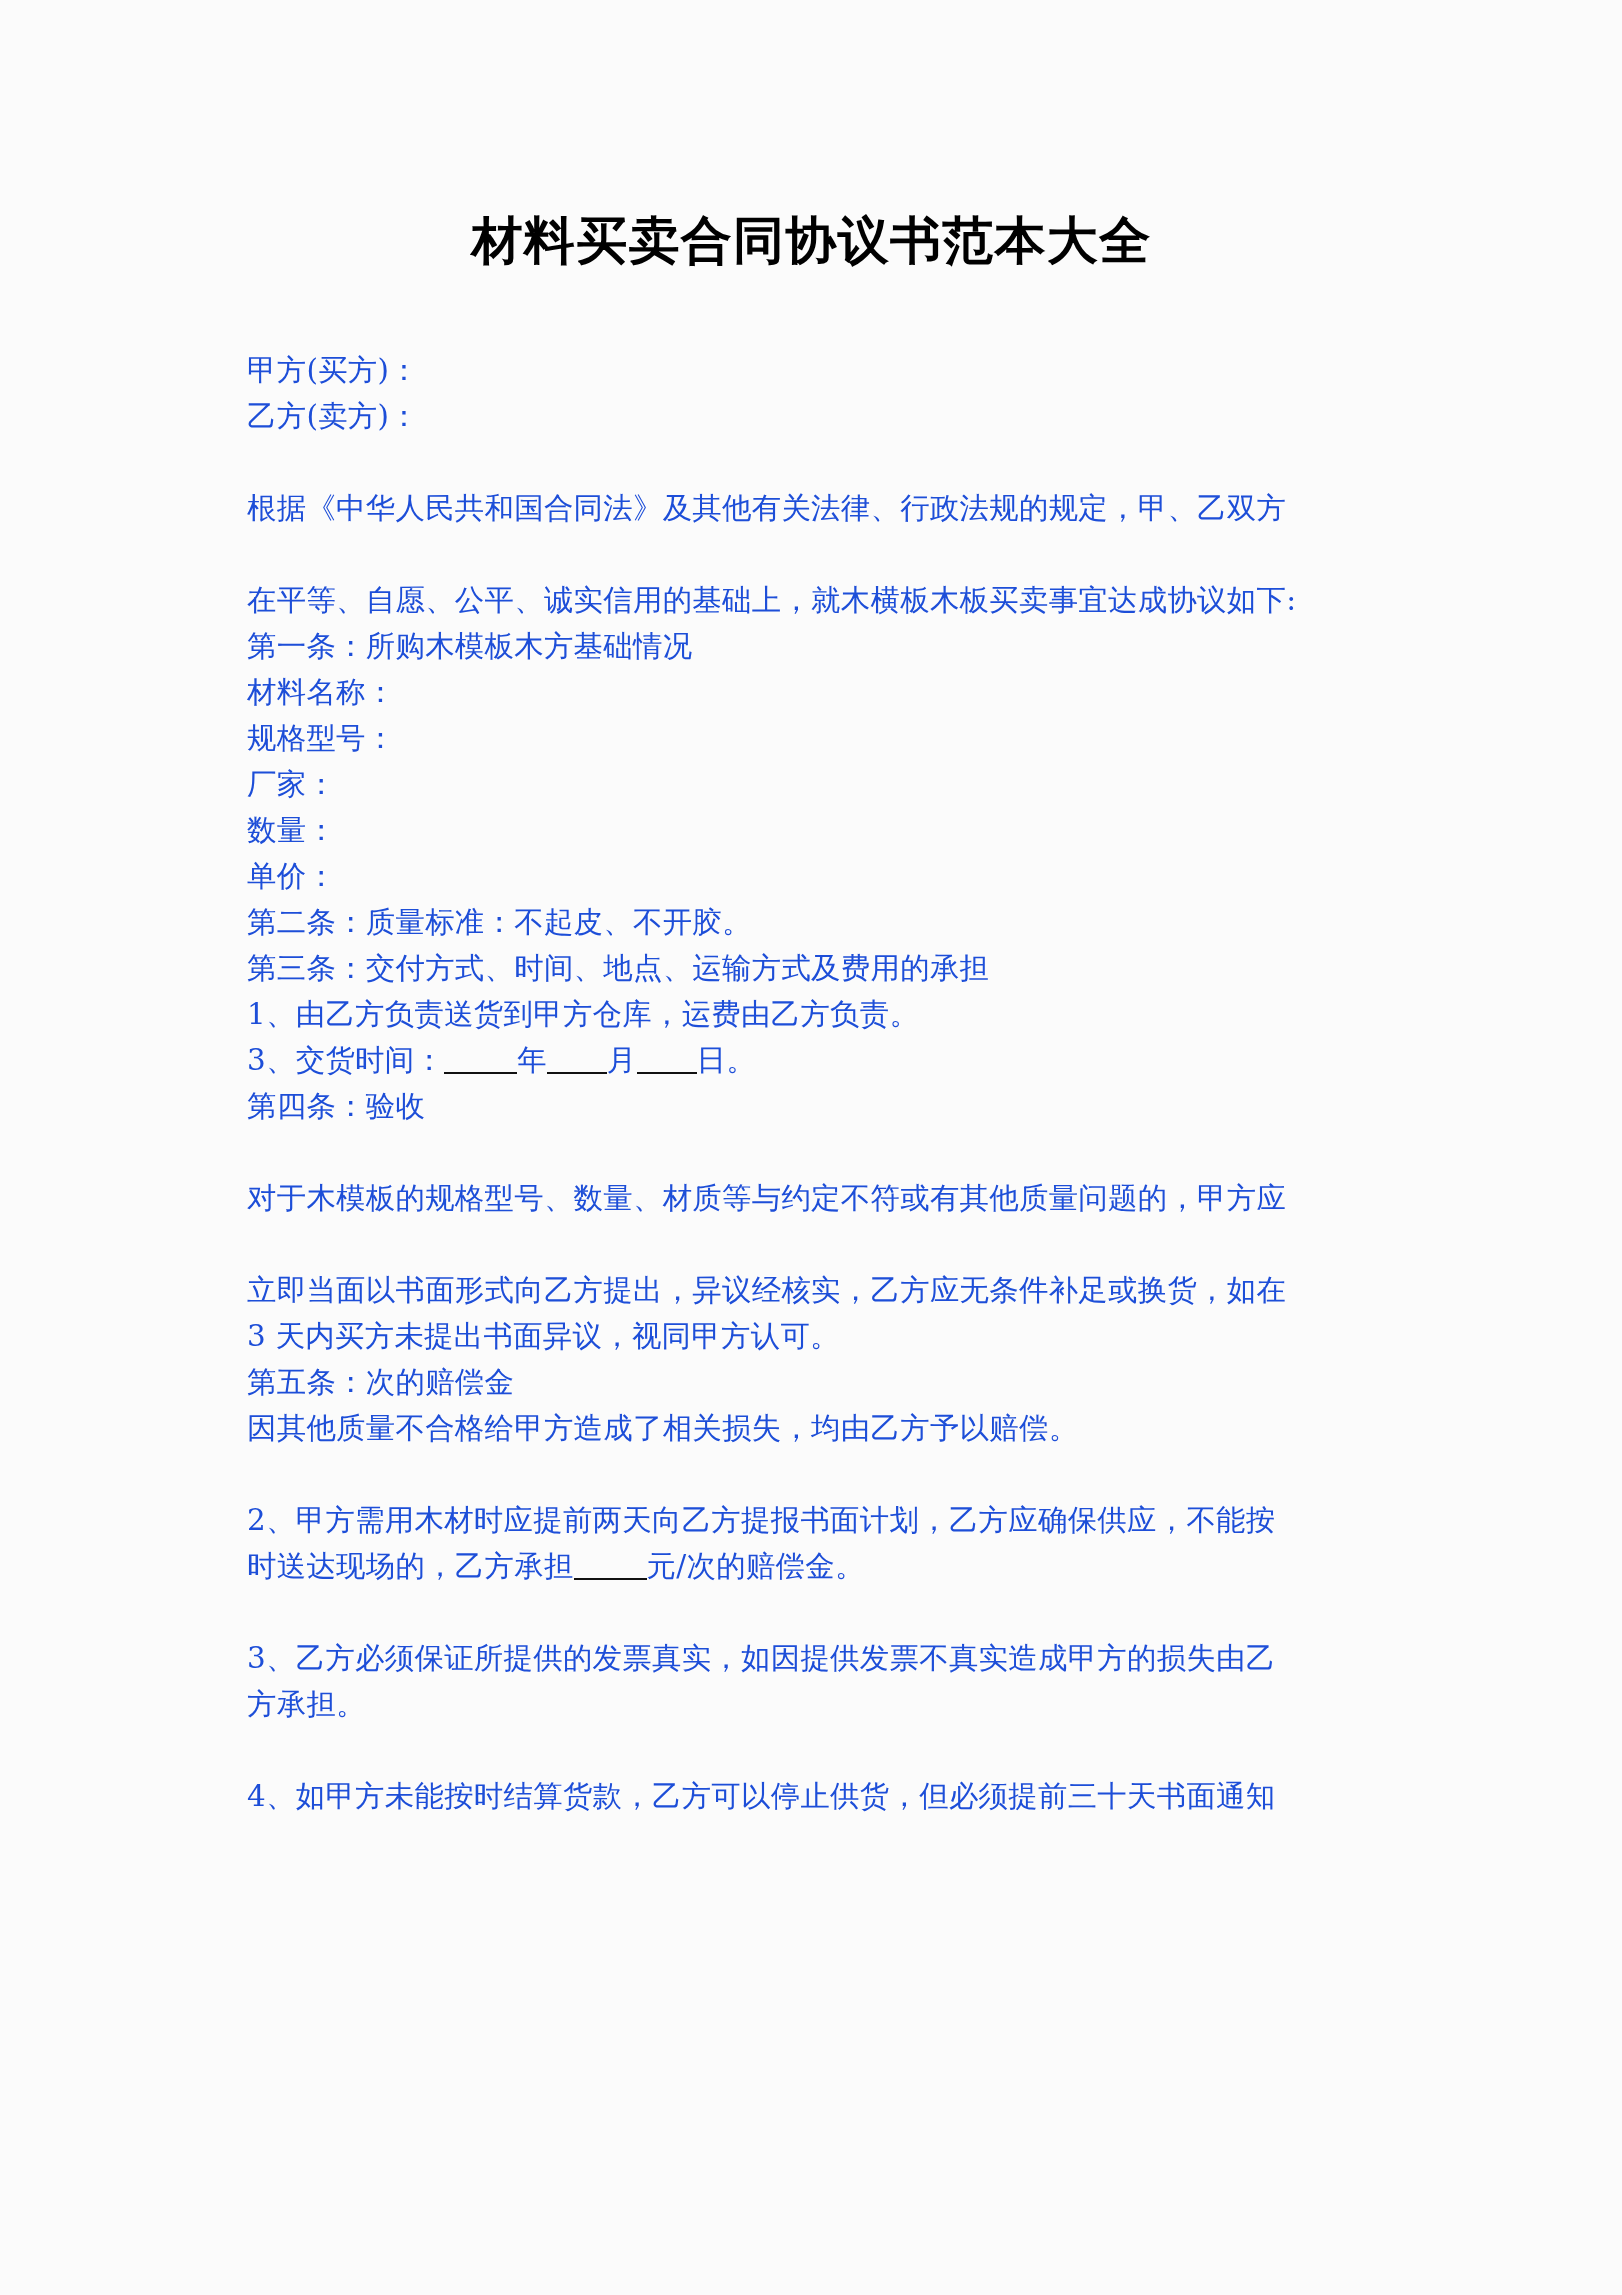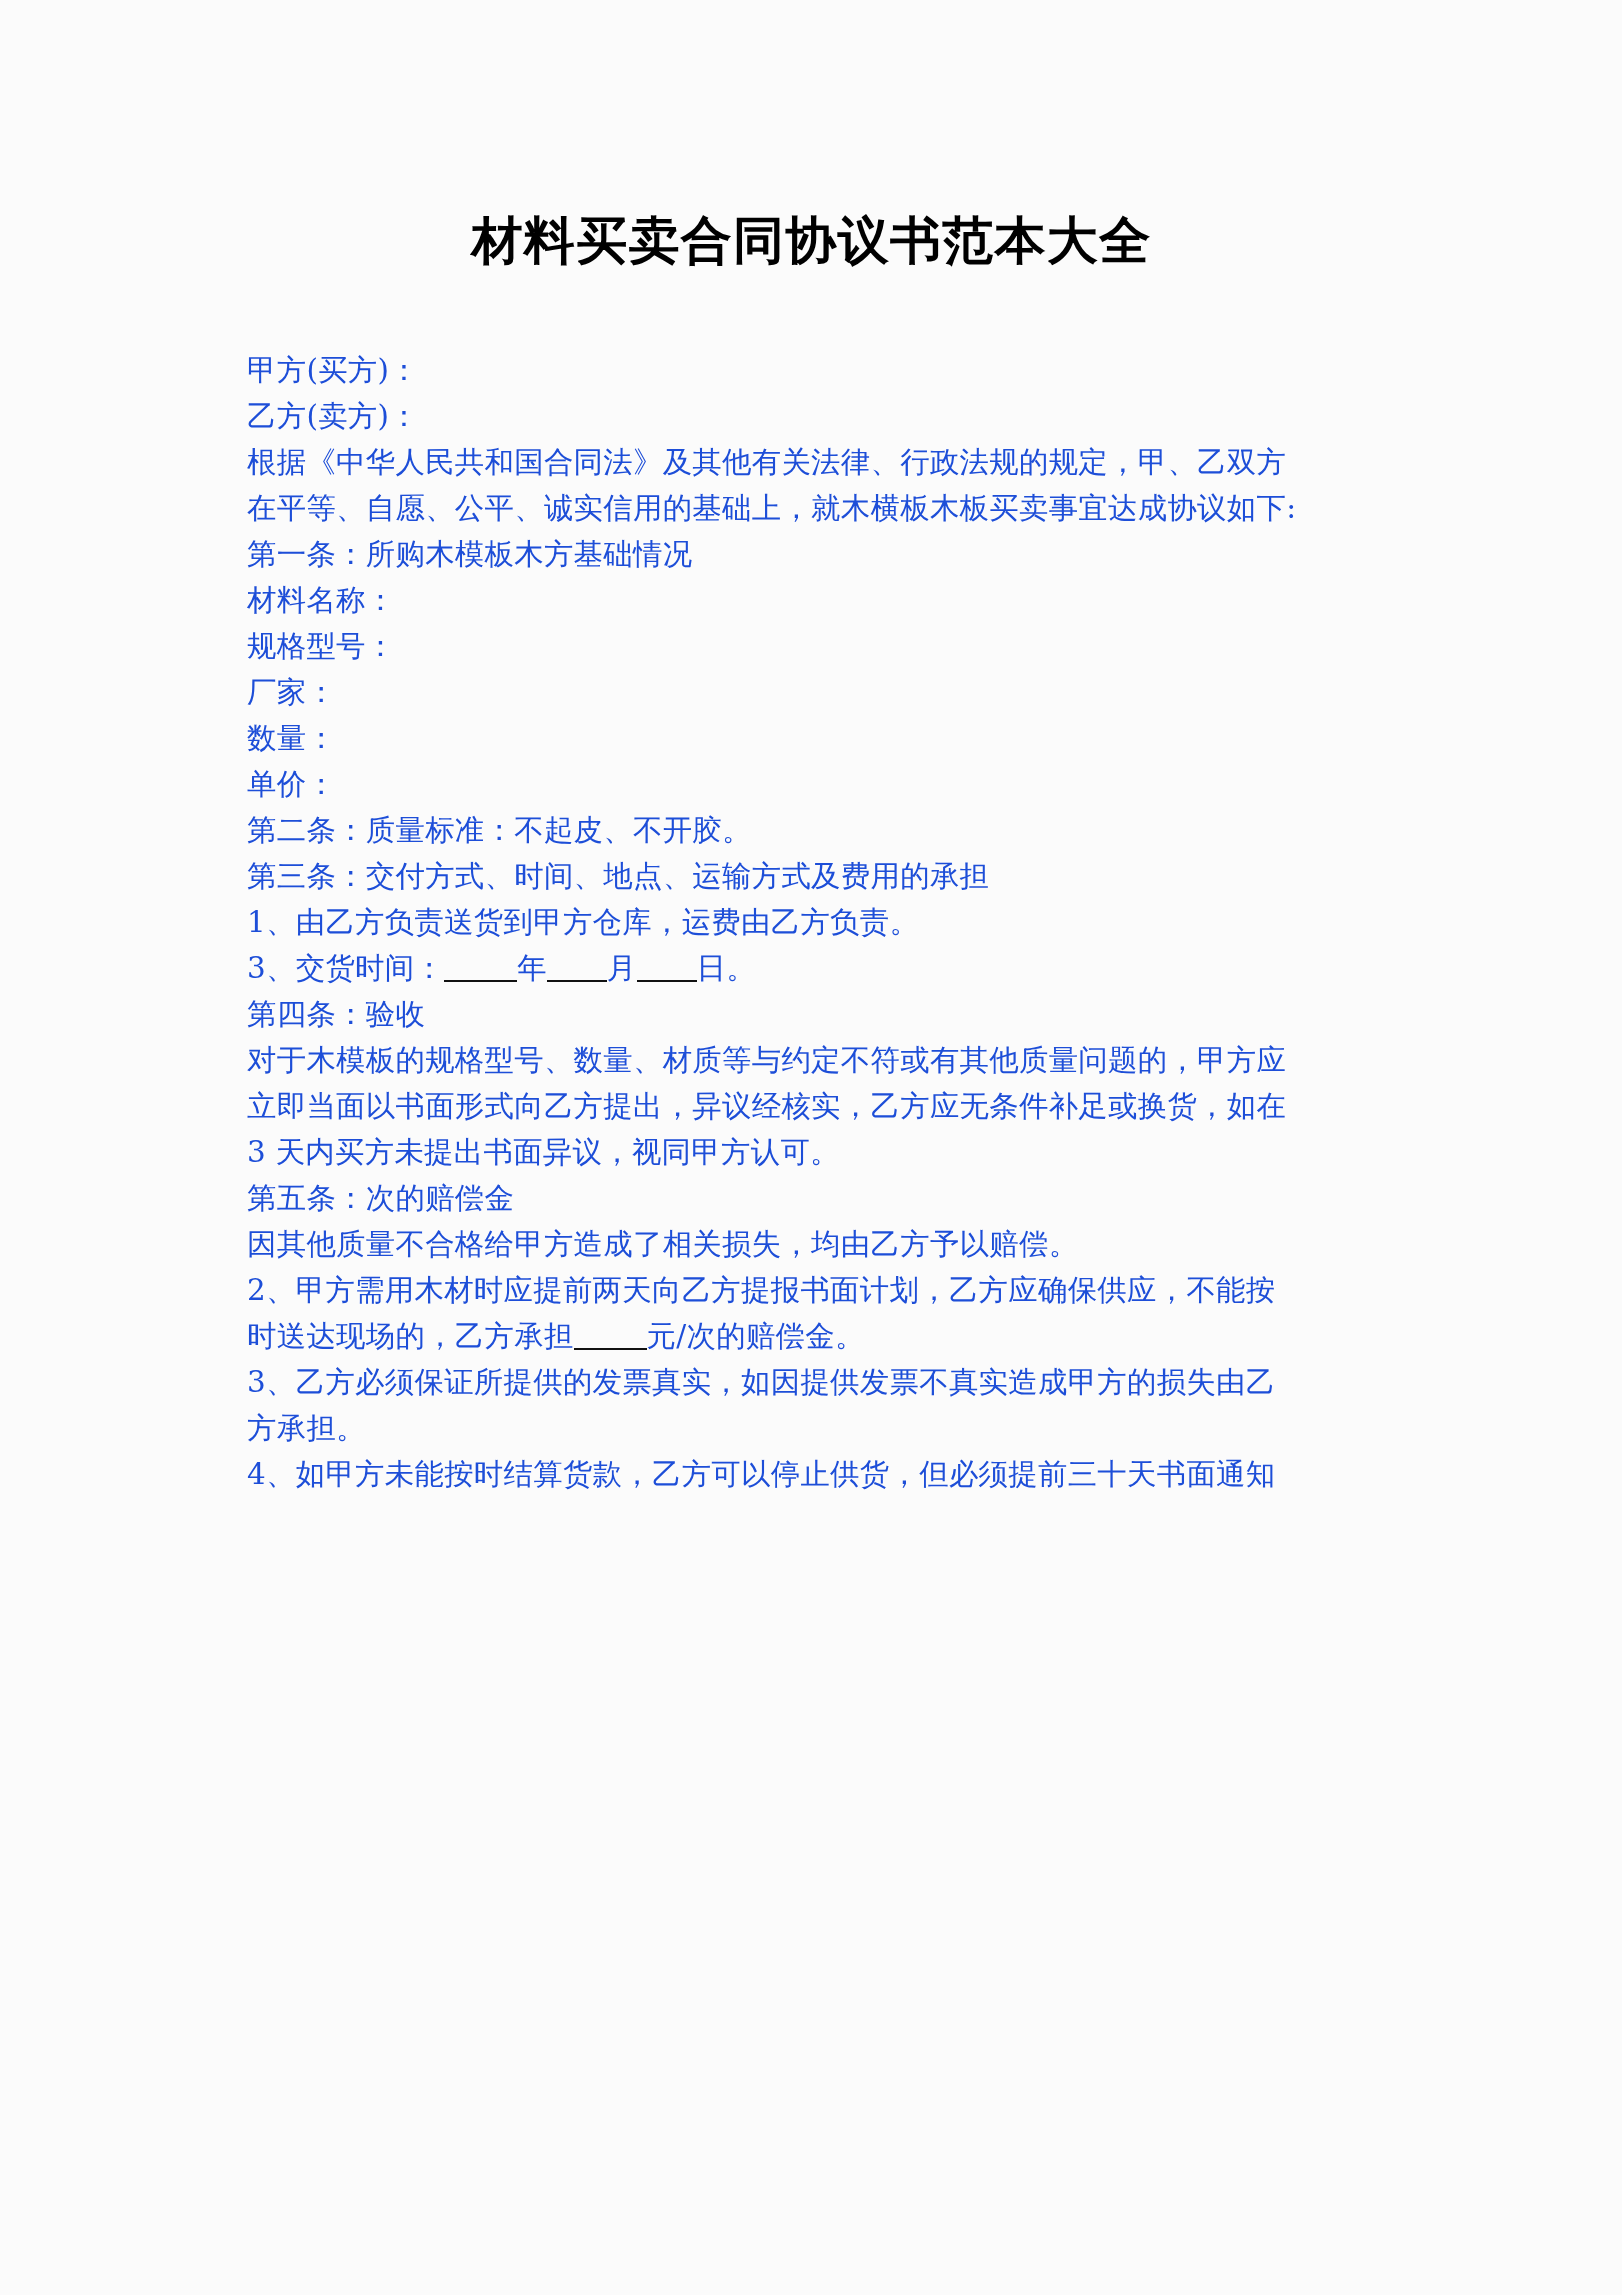--- a/index.html
+++ b/index.html
@@ -43,20 +43,21 @@
     line-height: 46px;
     color: #1d4ed8;
     letter-spacing: 0.3px;
     white-space: pre-wrap;
     word-break: break-all;
     text-align: justify;
     text-justify: inter-character;
   }
   .line.wrap {
     text-align: justify;
+    margin-top: 46px;
   }
   .blank-long,
   .blank-med,
   .blank-short {
     display: inline-block;
     border-bottom: 2px solid #111;
     vertical-align: -3.9px;
     height: 0;
   }
   .blank-long  { width: 196px; }

